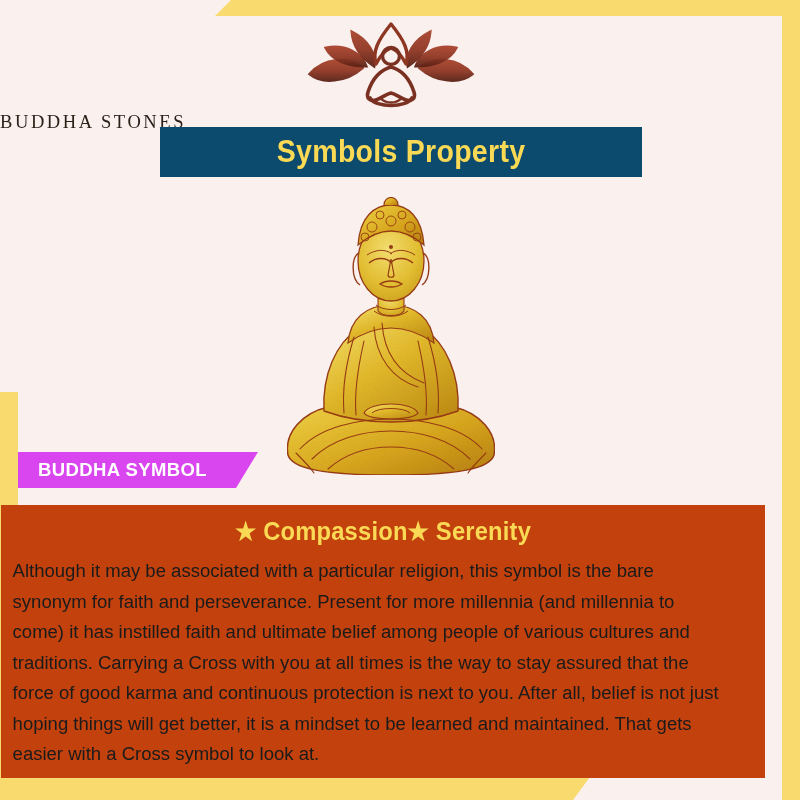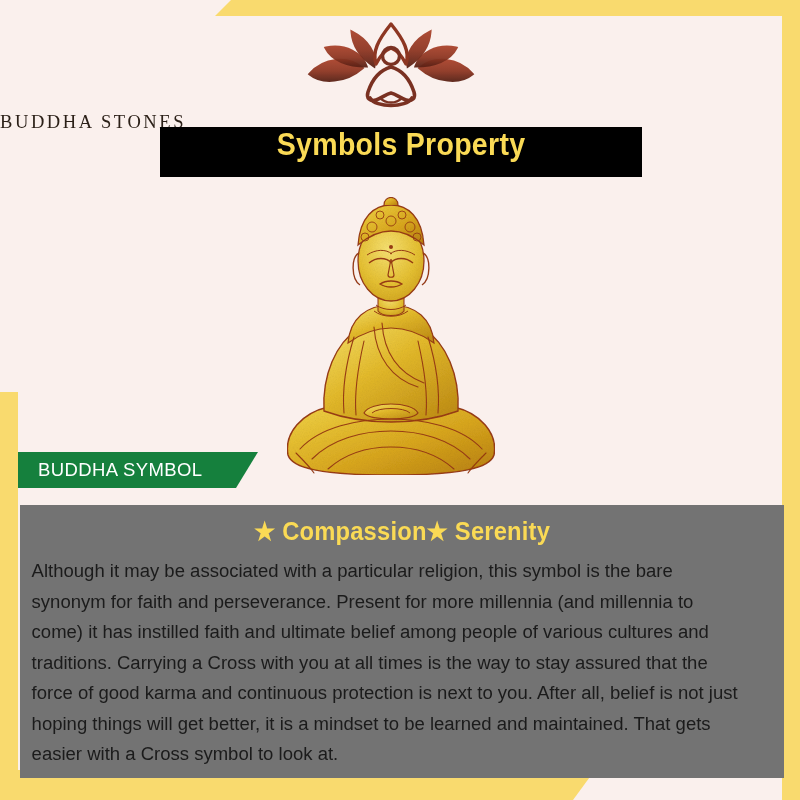--- a/index.html
+++ b/index.html
@@ -89,23 +89,23 @@
     font-weight: 400;
   }
 
   
   .title-banner {
     position: absolute;
     left: 160px;
     top: 127px;
     width: 482px;
     height: 50px;
-    background: #000000;
+    background: #0c4a6e;
     display: flex;
-    align-items: flex-start;
+    align-items: center;
     justify-content: center;
   }
   .title-text {
     font-family: "Liberation Sans Narrow", "Liberation Sans", sans-serif;
     font-size: 31px;
     font-weight: bold;
     color: #fada55;
     letter-spacing: 0.3px;
     transform: scaleX(0.92);
   }
@@ -123,40 +123,41 @@
   }
   .buddha-svg { display:block; }
 
   
   .ribbon {
     position: absolute;
     left: 18px;
     top: 452px;
     width: 240px;
     height: 36px;
-    background: #15803d;
+    background: #d946ef;
     clip-path: polygon(0 0, 100% 0, calc(100% - 22px) 100%, 0 100%);
     display: flex;
     align-items: center;
+    font-weight: bold;
   }
   .ribbon-text {
     margin-left: 20px;
     font-size: 18.5px;
     color: #ffffff;
     letter-spacing: 0.4px;
   }
 
   
   .panel {
     position: absolute;
-    left: 20px;
+    left: 1px;
     top: 505px;
     width: 764px;
     height: 273px;
-    background: #737373;
+    background: #c2410c;
   }
 
   .subtitle {
     margin: 0;
     padding-top: 12px;
     text-align: center;
     font-family: "Liberation Sans Narrow", "Liberation Sans", sans-serif;
     font-size: 25px;
     font-weight: bold;
     color: #fada55;

